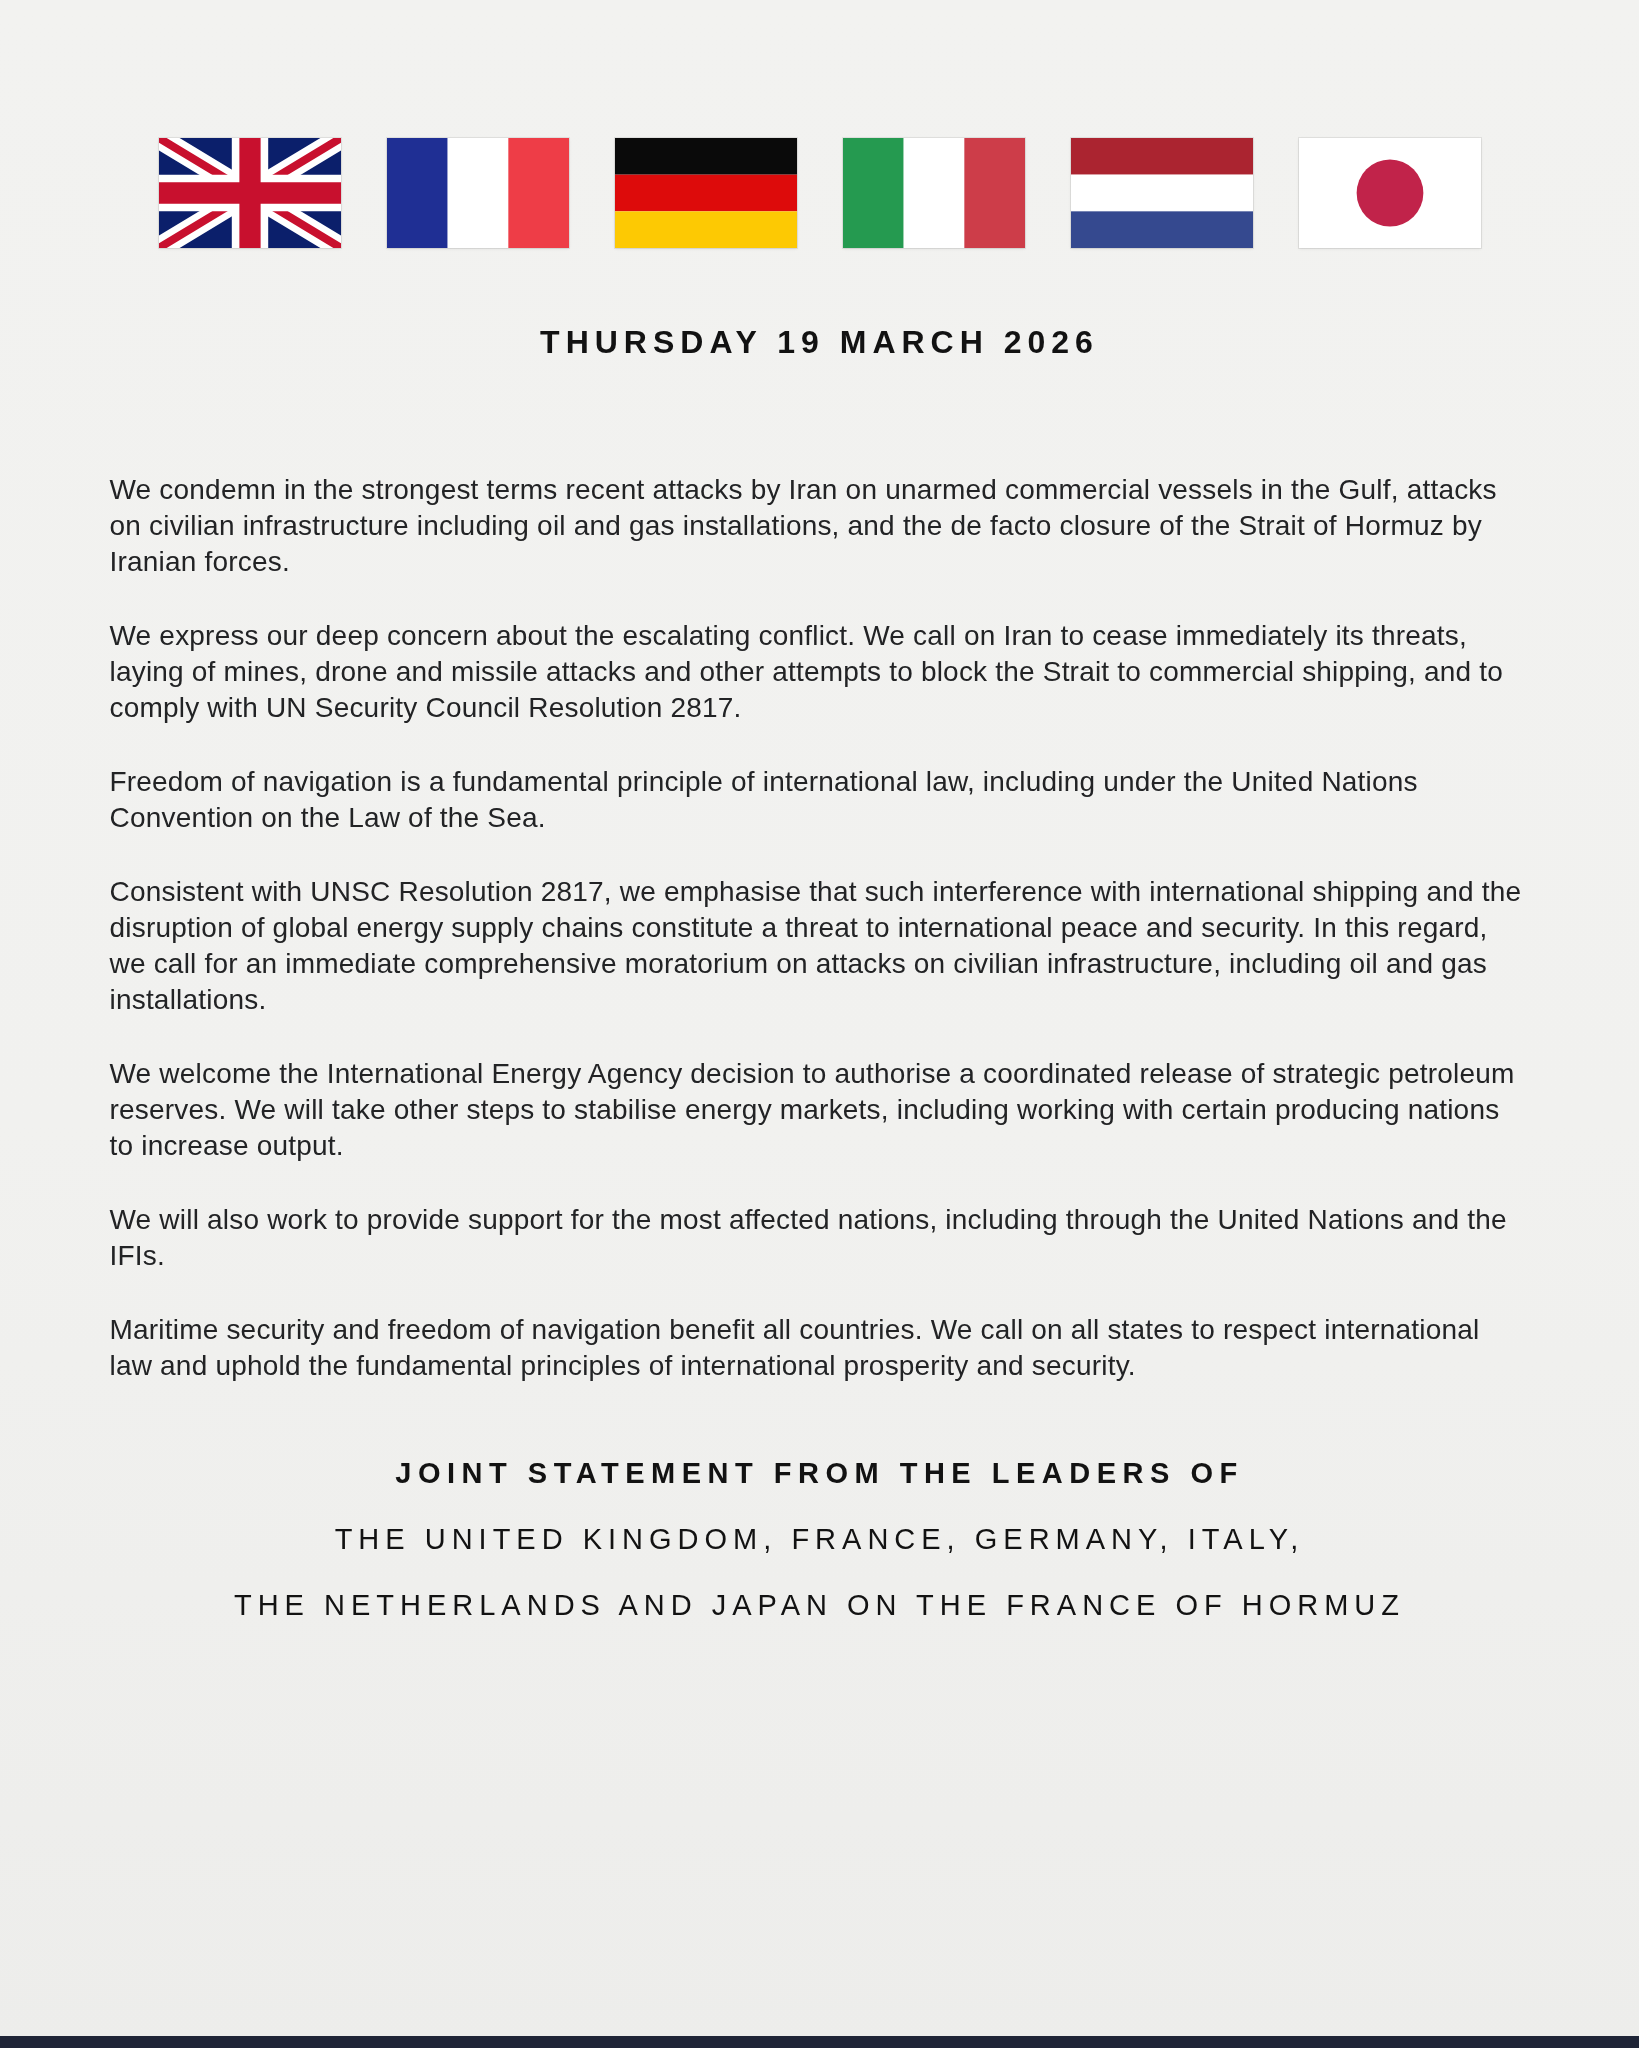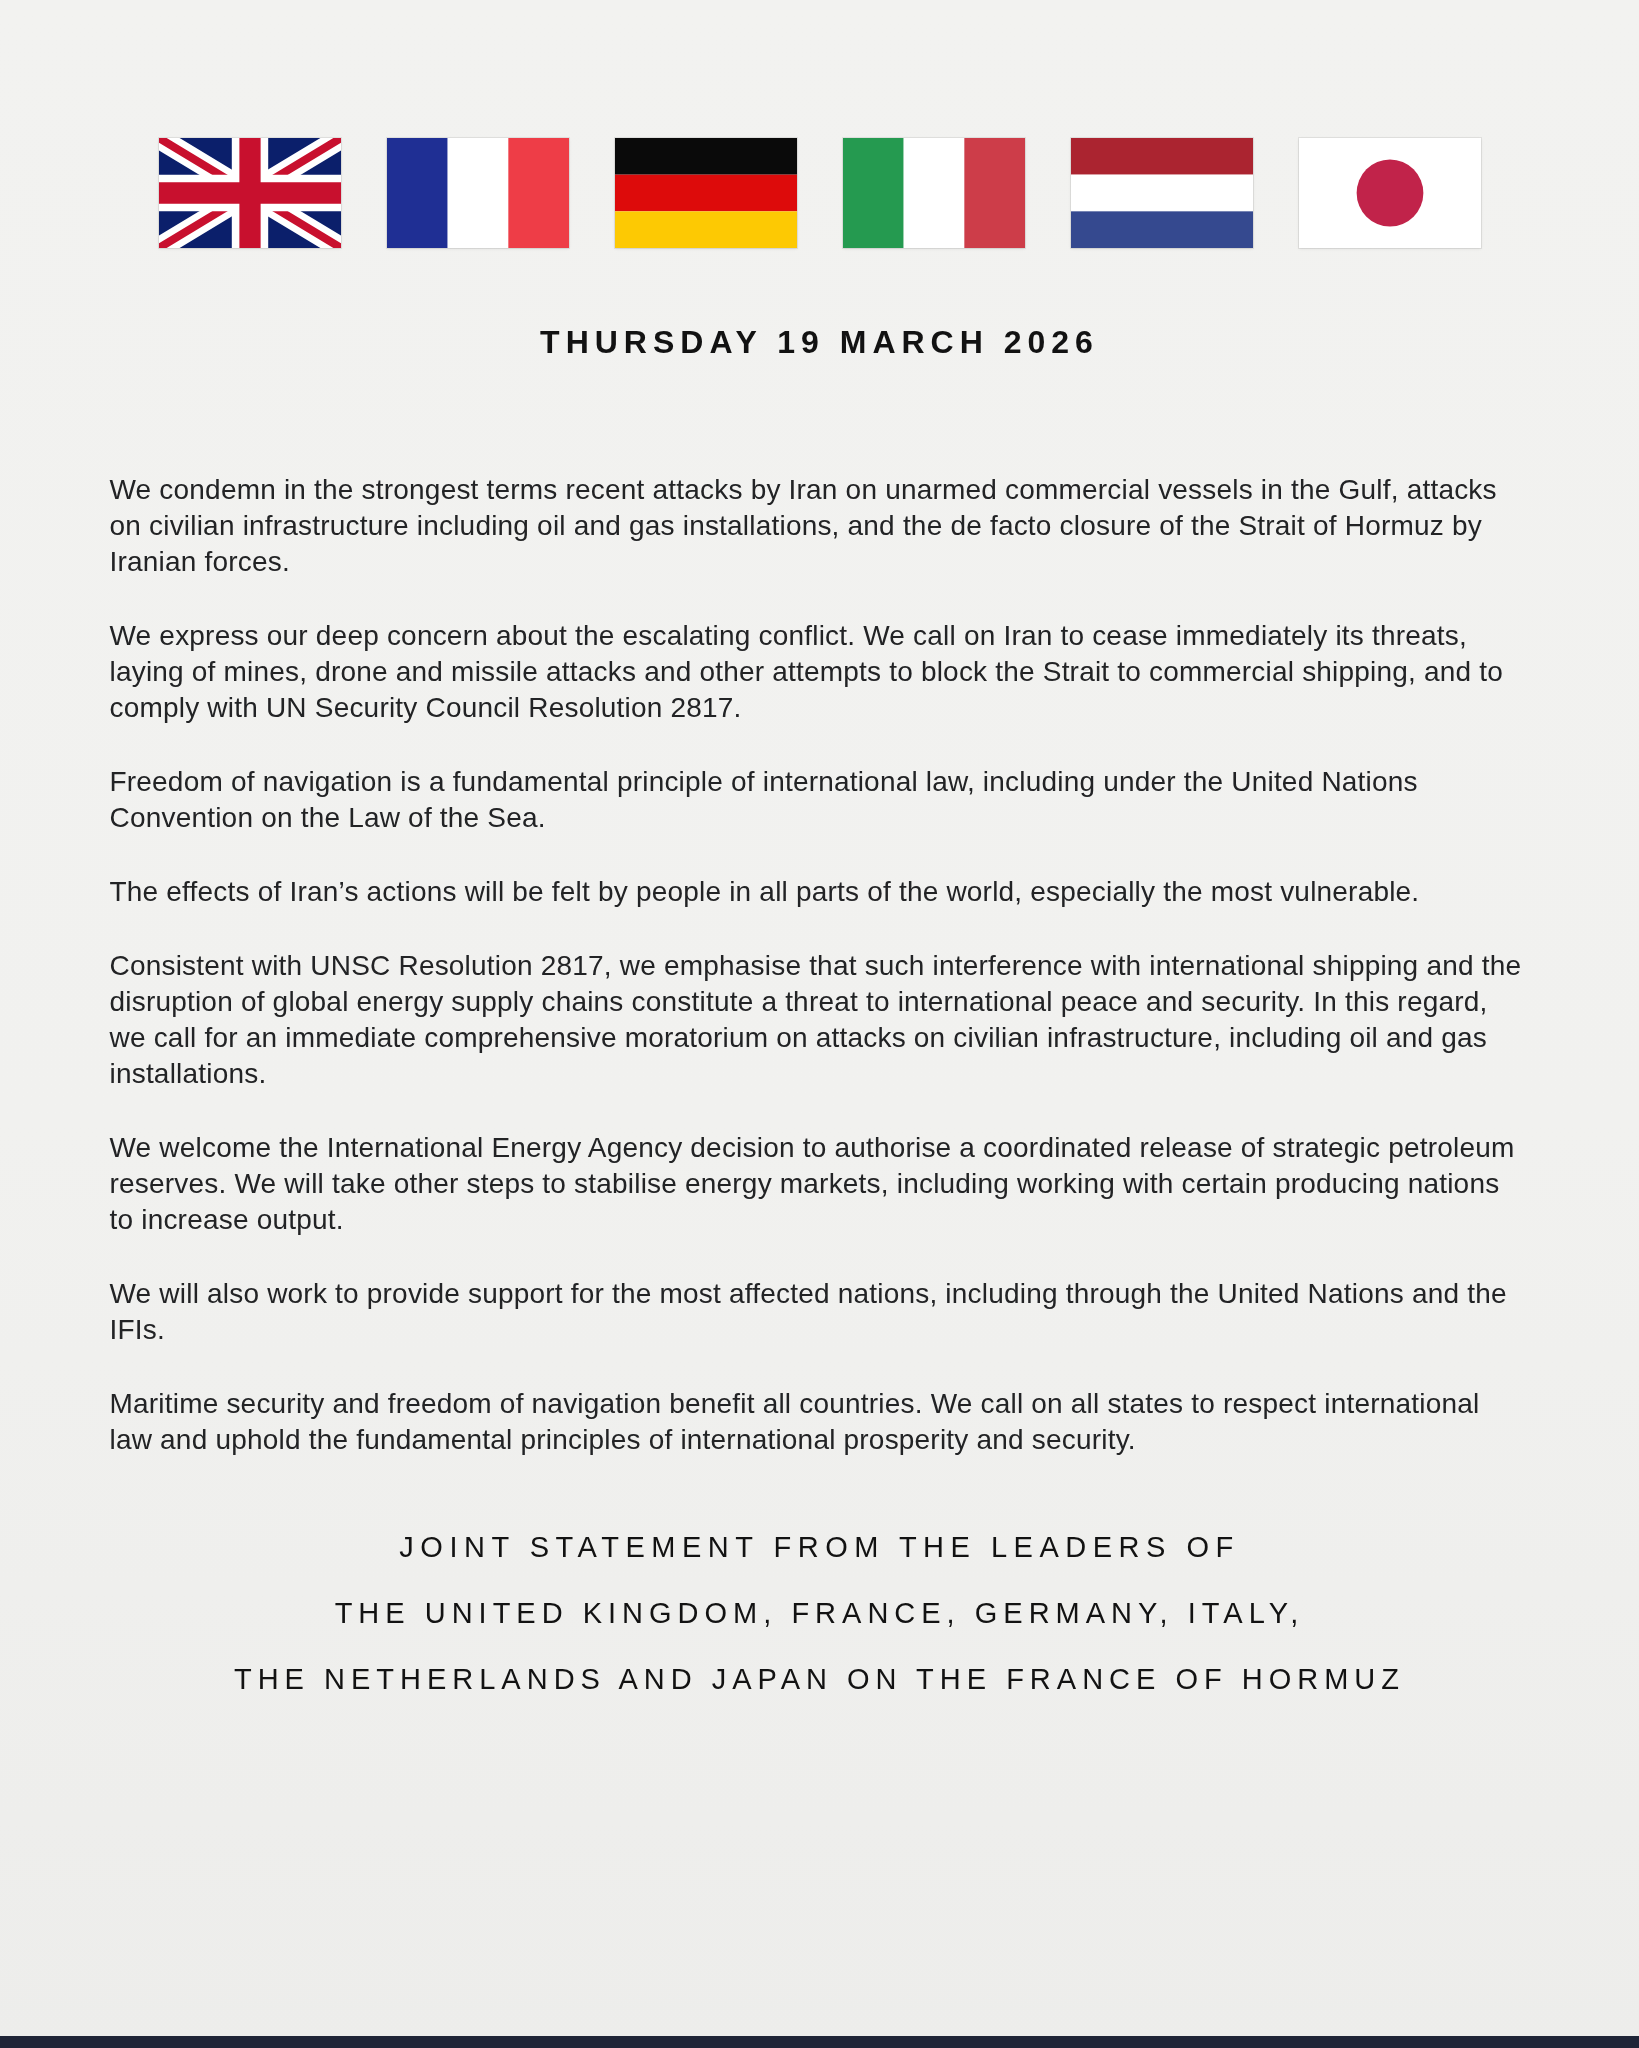--- a/index.html
+++ b/index.html
@@ -59,21 +59,21 @@
     text-align: center;
     color: var(--heading-color, #121212);
   }
   .footer-line {
     font-size: 29px;
     line-height: 30px;
     letter-spacing: 6px;
     margin-bottom: 36px;
     font-weight: 400;
   }
-  .footer-line.bold { font-weight: 400; letter-spacing: 6.5px; }
+  .footer-line.bold { font-weight: 700; letter-spacing: 6.5px; }
   
   .bottom-bar {
     position: absolute;
     left: 0; right: 0; bottom: 0;
     height: 12px;
     background: var(--bottom-bar-color, #1f2537);
   }
 </style>
 </head>
 <body>
@@ -132,21 +132,20 @@
     </div>
 
   </div>
 
   <div class="date">THURSDAY 19 MARCH 2026</div>
 
   <div class="body-block">
     <p>We condemn in the strongest terms recent attacks by Iran on unarmed commercial vessels in the Gulf, attacks on civilian infrastructure including oil and gas installations, and the de facto closure of the Strait of Hormuz by Iranian forces.</p>
     <p>We express our deep concern about the escalating conflict. We call on Iran to cease immediately its threats, laying of mines, drone and missile attacks and other attempts to block the Strait to commercial shipping, and to comply with UN Security Council Resolution 2817.</p>
     <p>Freedom of navigation is a fundamental principle of international law, including under the United Nations Convention on the Law of the Sea.</p>
-    <p>The effects of Iran’s actions will be felt by people in all parts of the world, especially the most vulnerable.</p>
     <p>Consistent with UNSC Resolution 2817, we emphasise that such interference with international shipping and the disruption of global energy supply chains constitute a threat to international peace and security. In this regard, we call for an immediate comprehensive moratorium on attacks on civilian infrastructure, including oil and gas installations.</p>
     <p>We welcome the International Energy Agency decision to authorise a coordinated release of strategic petroleum reserves. We will take other steps to stabilise energy markets, including working with certain producing nations to increase output.</p>
     <p>We will also work to provide support for the most affected nations, including through the United Nations and the IFIs.</p>
     <p>Maritime security and freedom of navigation benefit all countries. We call on all states to respect international law and uphold the fundamental principles of international prosperity and security.</p>
   </div>
 
   <div class="footer">
     <div class="footer-line bold">JOINT STATEMENT FROM THE LEADERS OF</div>
     <div class="footer-line">THE UNITED KINGDOM, FRANCE, GERMANY, ITALY,</div>
     <div class="footer-line">THE NETHERLANDS AND JAPAN ON THE FRANCE OF HORMUZ</div>

